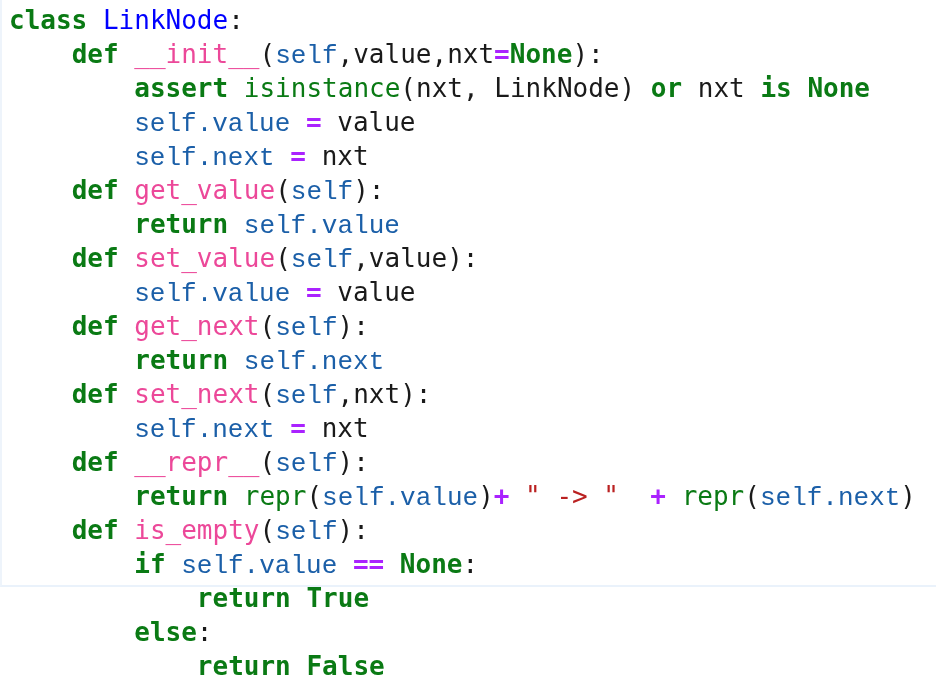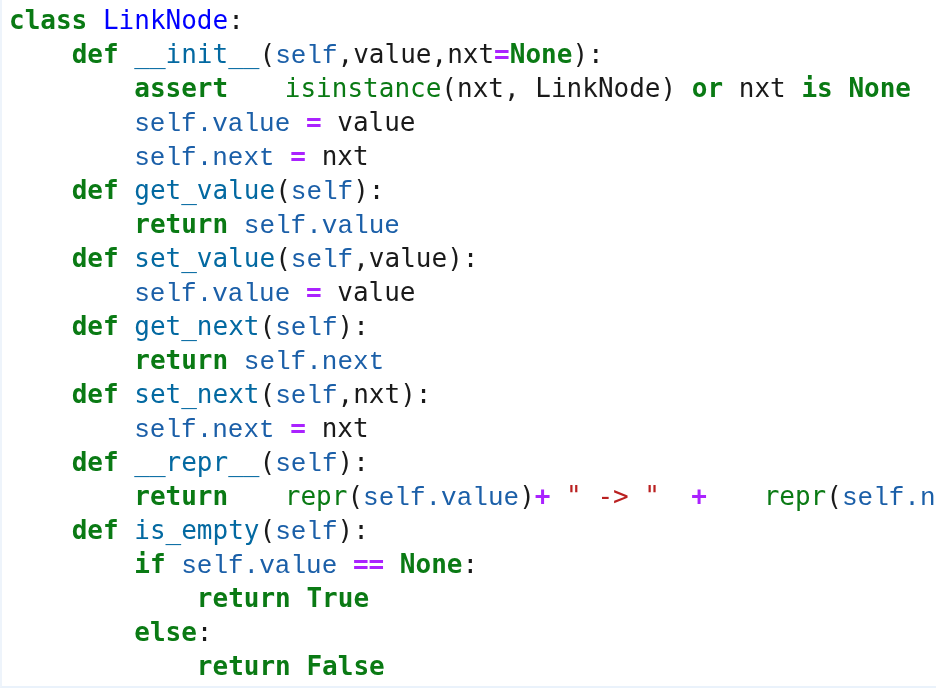--- a/index.html
+++ b/index.html
@@ -1,40 +1,40 @@
 <!DOCTYPE html>
 <html><head>
   <meta charset="utf-8">
   <style>
     html, body { margin: 0; padding: 0; background: #ffffff; }
     body { width: 936px; height: 690px; overflow: hidden; position: relative; }
     .cell {
-      position: absolute; left: 0; top: 0; width: 936px; height: 688px;
+      position: absolute; left: 0; top: 0; width: 936px; height: 587px;
       background: #ffffff;
       border-left: 2px solid #eef4fb;
       border-bottom: 2px solid #eaf2fb;
       box-sizing: border-box;
     }
     .code {
       position: absolute; left: 7px; top: 3px;
       font-family: "DejaVu Sans Mono", monospace;
       font-size: 26px;
       line-height: 34px;
       color: #1a1a1a;
       white-space: pre;
       margin: 0;
     }
     .line { display: block; height: 34px; }
     .kw { color: #0a7a14; font-weight: bold; }
-    .def { color: #0369a1; }
+    .def { color: #ec4899; }
     .cls { color: #0000ff; }
     .self { color: #1b5fa8; font-family: Liberation Mono, monospace; }
     .op { color: #aa22ff; font-weight: bold; }
     .str { color: #ba2121; }
-    .builtin { color: #0a7a14; margin-left: 41px; }
+    .builtin { color: #0a7a14; }
     .plain { color: #1a1a1a; }
   </style>
 </head>
 <body>
 
 <div class="cell">
   <pre class="code" id="code"><span class="line"><span class="kw">class</span><span class="plain"> </span><span class="cls">LinkNode</span><span class="plain">:</span></span><span class="line"><span class="plain">    </span><span class="kw">def</span><span class="plain"> </span><span class="def">__init__</span><span class="plain">(</span><span class="self">self</span><span class="plain">,value,nxt</span><span class="op">=</span><span class="kw">None</span><span class="plain">):</span></span><span class="line"><span class="plain">        </span><span class="kw">assert</span><span class="plain"> </span><span class="builtin">isinstance</span><span class="plain">(nxt, LinkNode) </span><span class="kw">or</span><span class="plain"> nxt </span><span class="kw">is</span><span class="plain"> </span><span class="kw">None</span></span><span class="line"><span class="plain">        </span><span class="self">self.value</span><span class="plain"> </span><span class="op">=</span><span class="plain"> value</span></span><span class="line"><span class="plain">        </span><span class="self">self.next</span><span class="plain"> </span><span class="op">=</span><span class="plain"> nxt</span></span><span class="line"><span class="plain">    </span><span class="kw">def</span><span class="plain"> </span><span class="def">get_value</span><span class="plain">(</span><span class="self">self</span><span class="plain">):</span></span><span class="line"><span class="plain">        </span><span class="kw">return</span><span class="plain"> </span><span class="self">self.value</span></span><span class="line"><span class="plain">    </span><span class="kw">def</span><span class="plain"> </span><span class="def">set_value</span><span class="plain">(</span><span class="self">self</span><span class="plain">,value):</span></span><span class="line"><span class="plain">        </span><span class="self">self.value</span><span class="plain"> </span><span class="op">=</span><span class="plain"> value</span></span><span class="line"><span class="plain">    </span><span class="kw">def</span><span class="plain"> </span><span class="def">get_next</span><span class="plain">(</span><span class="self">self</span><span class="plain">):</span></span><span class="line"><span class="plain">        </span><span class="kw">return</span><span class="plain"> </span><span class="self">self.next</span></span><span class="line"><span class="plain">    </span><span class="kw">def</span><span class="plain"> </span><span class="def">set_next</span><span class="plain">(</span><span class="self">self</span><span class="plain">,nxt):</span></span><span class="line"><span class="plain">        </span><span class="self">self.next</span><span class="plain"> </span><span class="op">=</span><span class="plain"> nxt</span></span><span class="line"><span class="plain">    </span><span class="kw">def</span><span class="plain"> </span><span class="def">__repr__</span><span class="plain">(</span><span class="self">self</span><span class="plain">):</span></span><span class="line"><span class="plain">        </span><span class="kw">return</span><span class="plain"> </span><span class="builtin">repr</span><span class="plain">(</span><span class="self">self.value</span><span class="plain">)</span><span class="op">+</span><span class="plain"> </span><span class="str">" -&gt; "</span><span class="plain">  </span><span class="op">+</span><span class="plain"> </span><span class="builtin">repr</span><span class="plain">(</span><span class="self">self.next</span><span class="plain">)</span></span><span class="line"><span class="plain">    </span><span class="kw">def</span><span class="plain"> </span><span class="def">is_empty</span><span class="plain">(</span><span class="self">self</span><span class="plain">):</span></span><span class="line"><span class="plain">        </span><span class="kw">if</span><span class="plain"> </span><span class="self">self.value</span><span class="plain"> </span><span class="op">==</span><span class="plain"> </span><span class="kw">None</span><span class="plain">:</span></span><span class="line"><span class="plain">            </span><span class="kw">return</span><span class="plain"> </span><span class="kw">True</span></span><span class="line"><span class="plain">        </span><span class="kw">else</span><span class="plain">:</span></span><span class="line"><span class="plain">            </span><span class="kw">return</span><span class="plain"> </span><span class="kw">False</span></span></pre>
 </div>
 
 </body></html>

